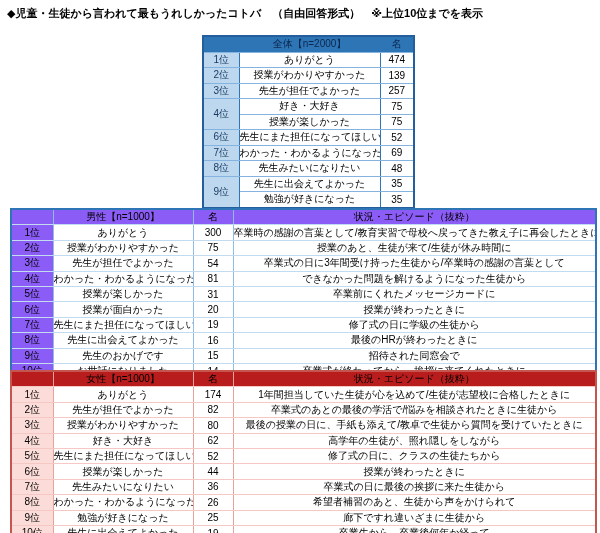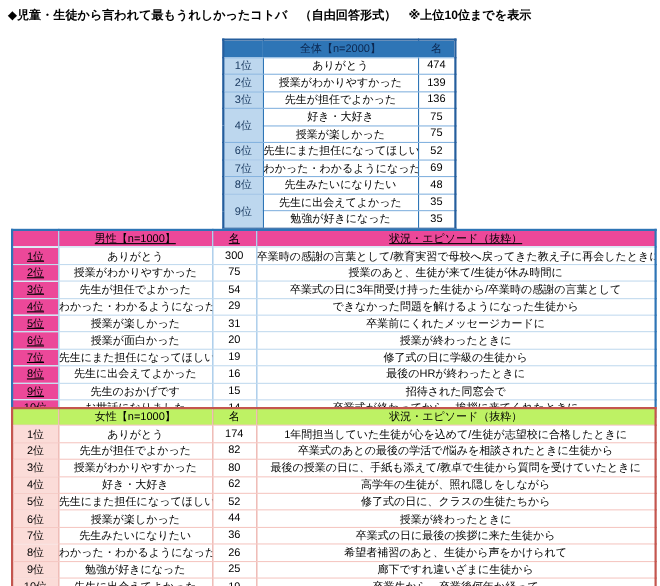--- a/index.html
+++ b/index.html
@@ -13,26 +13,26 @@
 
   
   .t-top{left:202px;top:35px;width:211px;border:2px solid #255E9D;}
   .t-top td{height:14.5px;border-left:1px solid #2E75B6;border-right:1px solid #2E75B6;border-top:1px solid #85B3DF;border-bottom:1px solid #85B3DF;}
   .t-top .hcell{background:#2E75B6;color:#0C2750;}
   .t-top .rank{background:#BDD7EE;color:#17375E;}
 
   
   .male{left:10px;top:208px;width:585px;border:2px solid #2E75B6;}
   .male td{height:14.4px;border-left:1px solid #8FBCE4;border-right:1px solid #8FBCE4;border-top:1px solid #C3DBEF;border-bottom:1px solid #C3DBEF;}
-  .male .hcell,.male .rank{background:#ec4899;text-decoration:underline;}
+  .male .hcell,.male .rank{background:#8b5cf6;}
 
   
   .female{left:10px;top:370px;width:585px;border:2px solid #C4564F;}
   .female td{height:14.4px;border-left:1px solid #E8A29B;border-right:1px solid #E8A29B;border-top:1px solid #F5C8C3;border-bottom:1px solid #F5C8C3;}
-  .female .hcell{background:#bef264;}
+  .female .hcell{background:#b91c1c;}
   .female .rank{background:#FBDCD8;}
 </style>
 </head>
 <body>
 
 <div class="page">
   <div class="title">◆児童・生徒から言われて最もうれしかったコトバ　（自由回答形式）　※上位10位までを表示</div>
 
   <table class="t t-top">
     <colgroup>
@@ -52,21 +52,21 @@
           <td class="cnt">474</td>
         </tr>
     <tr>
           <td class="rank">2位</td>
           <td class="phrase">授業がわかりやすかった</td>
           <td class="cnt">139</td>
         </tr>
     <tr>
           <td class="rank">3位</td>
           <td class="phrase">先生が担任でよかった</td>
-          <td class="cnt">136</td>
+          <td class="cnt">257</td>
         </tr>
     <tr>
           <td class="rank" rowspan="2">4位</td>
           <td class="phrase">好き・大好き</td>
           <td class="cnt">75</td>
         </tr>
     <tr>
           <td class="phrase">授業が楽しかった</td>
           <td class="cnt">75</td>
         </tr>
@@ -125,21 +125,21 @@
         </tr>
     <tr>
           <td class="rank">3位</td>
           <td class="phrase">先生が担任でよかった</td>
           <td class="cnt">54</td>
           <td class="ep">卒業式の日に3年間受け持った生徒から/卒業時の感謝の言葉として</td>
         </tr>
     <tr>
           <td class="rank">4位</td>
           <td class="phrase">わかった・わかるようになった</td>
-          <td class="cnt">29</td>
+          <td class="cnt">81</td>
           <td class="ep">できなかった問題を解けるようになった生徒から</td>
         </tr>
     <tr>
           <td class="rank">5位</td>
           <td class="phrase">授業が楽しかった</td>
           <td class="cnt">31</td>
           <td class="ep">卒業前にくれたメッセージカードに</td>
         </tr>
     <tr>
           <td class="rank">6位</td>

